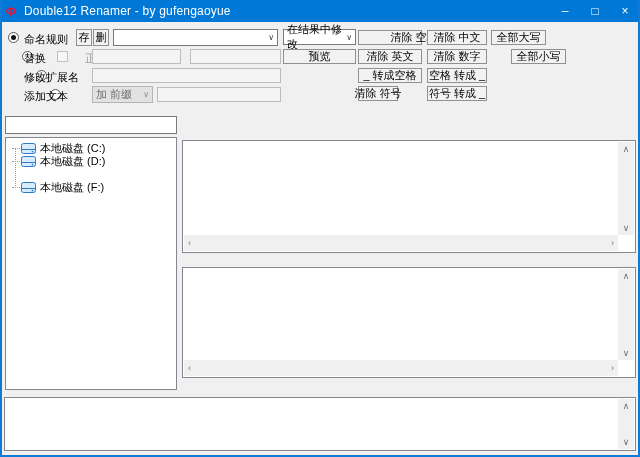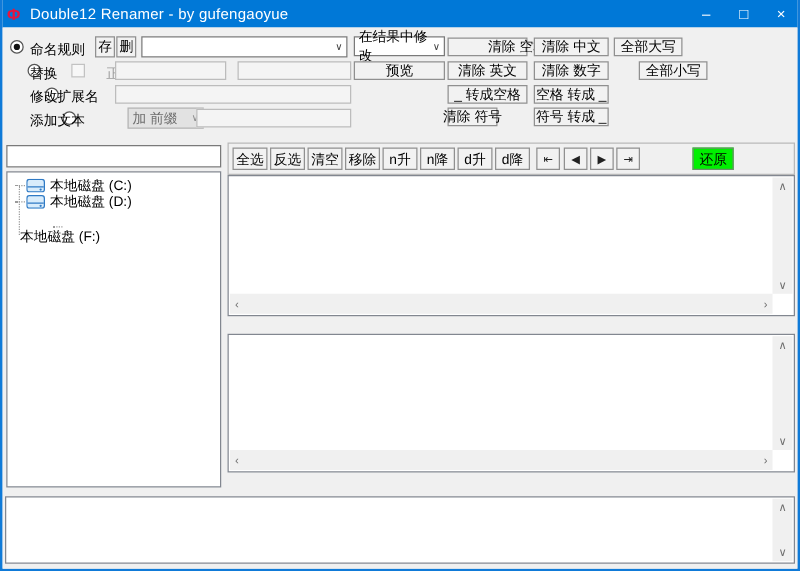--- a/index.html
+++ b/index.html
@@ -96,21 +96,21 @@
     <input class="abs tb dis" style="left: 188px; top: 27px; width: 91px; height: 15px;" value="">
 
     
     <span class="abs radio" style="left:6px;top:48px;"></span>
     <span class="abs lbl" style="left:22px;top:48px;">修改扩展名</span>
     <input class="abs tb dis" style="left: 90px; top: 46px; width: 189px; height: 15px;" value="">
 
     
     <span class="abs radio" style="left:6px;top:67px;"></span>
     <span class="abs lbl" style="left:22px;top:67px;">添加文本</span>
-    <div class="abs combo dis" style="left:100px;top:64px;width:61px;height:17px;">
+    <div class="abs combo dis" style="left:90px;top:64px;width:61px;height:17px;">
       <span>加 前缀</span>
       <span class="chev">∨</span>
     </div>
     <input class="abs tb dis" style="left: 155px; top: 65px; width: 124px; height: 15px;" value="">
 
     
     <div class="abs combo" style="left:281px;top:7px;width:73px;height:16px;">
       <span>在结果中修改</span>
       <span class="chev">∨</span>
     </div>
@@ -147,47 +147,32 @@
       </div>
       <div class="tree-item" style="top:17px;">
         <span class="tree-stub"></span>
         <svg class="disk-icon" width="15" height="11" viewBox="0 0 15 11">
             <rect x="0.5" y="0.5" width="14" height="10" rx="2" fill="#d9ecfb" stroke="#2f7ac5"></rect>
             <line x1="1" y1="6.5" x2="14" y2="6.5" stroke="#2f7ac5"></line>
             <circle cx="11.5" cy="8.6" r="0.9" fill="#2f7ac5"></circle>
           </svg>
         <span class="tree-label">本地磁盘 (D:)</span>
       </div>
-      <div class="tree-item" style="top:43px;flex-direction:column;">
+      <div class="tree-item" style="top:43px;">
         <span class="tree-stub"></span>
         <svg class="disk-icon" width="15" height="11" viewBox="0 0 15 11">
             <rect x="0.5" y="0.5" width="14" height="10" rx="2" fill="#d9ecfb" stroke="#2f7ac5"></rect>
             <line x1="1" y1="6.5" x2="14" y2="6.5" stroke="#2f7ac5"></line>
             <circle cx="11.5" cy="8.6" r="0.9" fill="#2f7ac5"></circle>
           </svg>
         <span class="tree-label">本地磁盘 (F:)</span>
       </div>
     </div>
 
     
-    <div class="abs toolbar-panel" style="left:180px;top:92px;width:454px;height:26px;">
-      <div class="abs btn" style="left:3px;top:3px;width:28px;height:18px;">全选</div>
-      <div class="abs btn" style="left:33px;top:3px;width:28px;height:18px;">反选</div>
-      <div class="abs btn" style="left:63px;top:3px;width:28px;height:18px;">清空</div>
-      <div class="abs btn" style="left:93px;top:3px;width:28px;height:18px;">移除</div>
-      <div class="abs btn" style="left:123px;top:3px;width:28px;height:18px;">n升</div>
-      <div class="abs btn" style="left:153px;top:3px;width:28px;height:18px;">n降</div>
-      <div class="abs btn" style="left:183px;top:3px;width:28px;height:18px;">d升</div>
-      <div class="abs btn" style="left:213px;top:3px;width:28px;height:18px;">d降</div>
-      <div class="abs btn nav" style="left:246px;top:3px;width:19px;height:18px;">⇤</div>
-      <div class="abs btn nav" style="left:268px;top:3px;width:19px;height:18px;">◀</div>
-      <div class="abs btn nav" style="left:289px;top:3px;width:19px;height:18px;">▶</div>
-      <div class="abs btn nav" style="left:310px;top:3px;width:19px;height:18px;">⇥</div>
-      <div class="abs btn restore" style="left:371px;top:3px;width:33px;height:18px;">还原</div>
-    </div>
 
     
     <div class="abs panel" style="left:180px;top:118px;width:454px;height:113px;">
       <div class="sbv">
         <span class="sb-arrow">∧</span>
         <span class="sb-arrow">∨</span>
       </div>
       <div class="sbh">
         <span class="sb-arrow">‹</span>
         <span class="sb-arrow">›</span>

